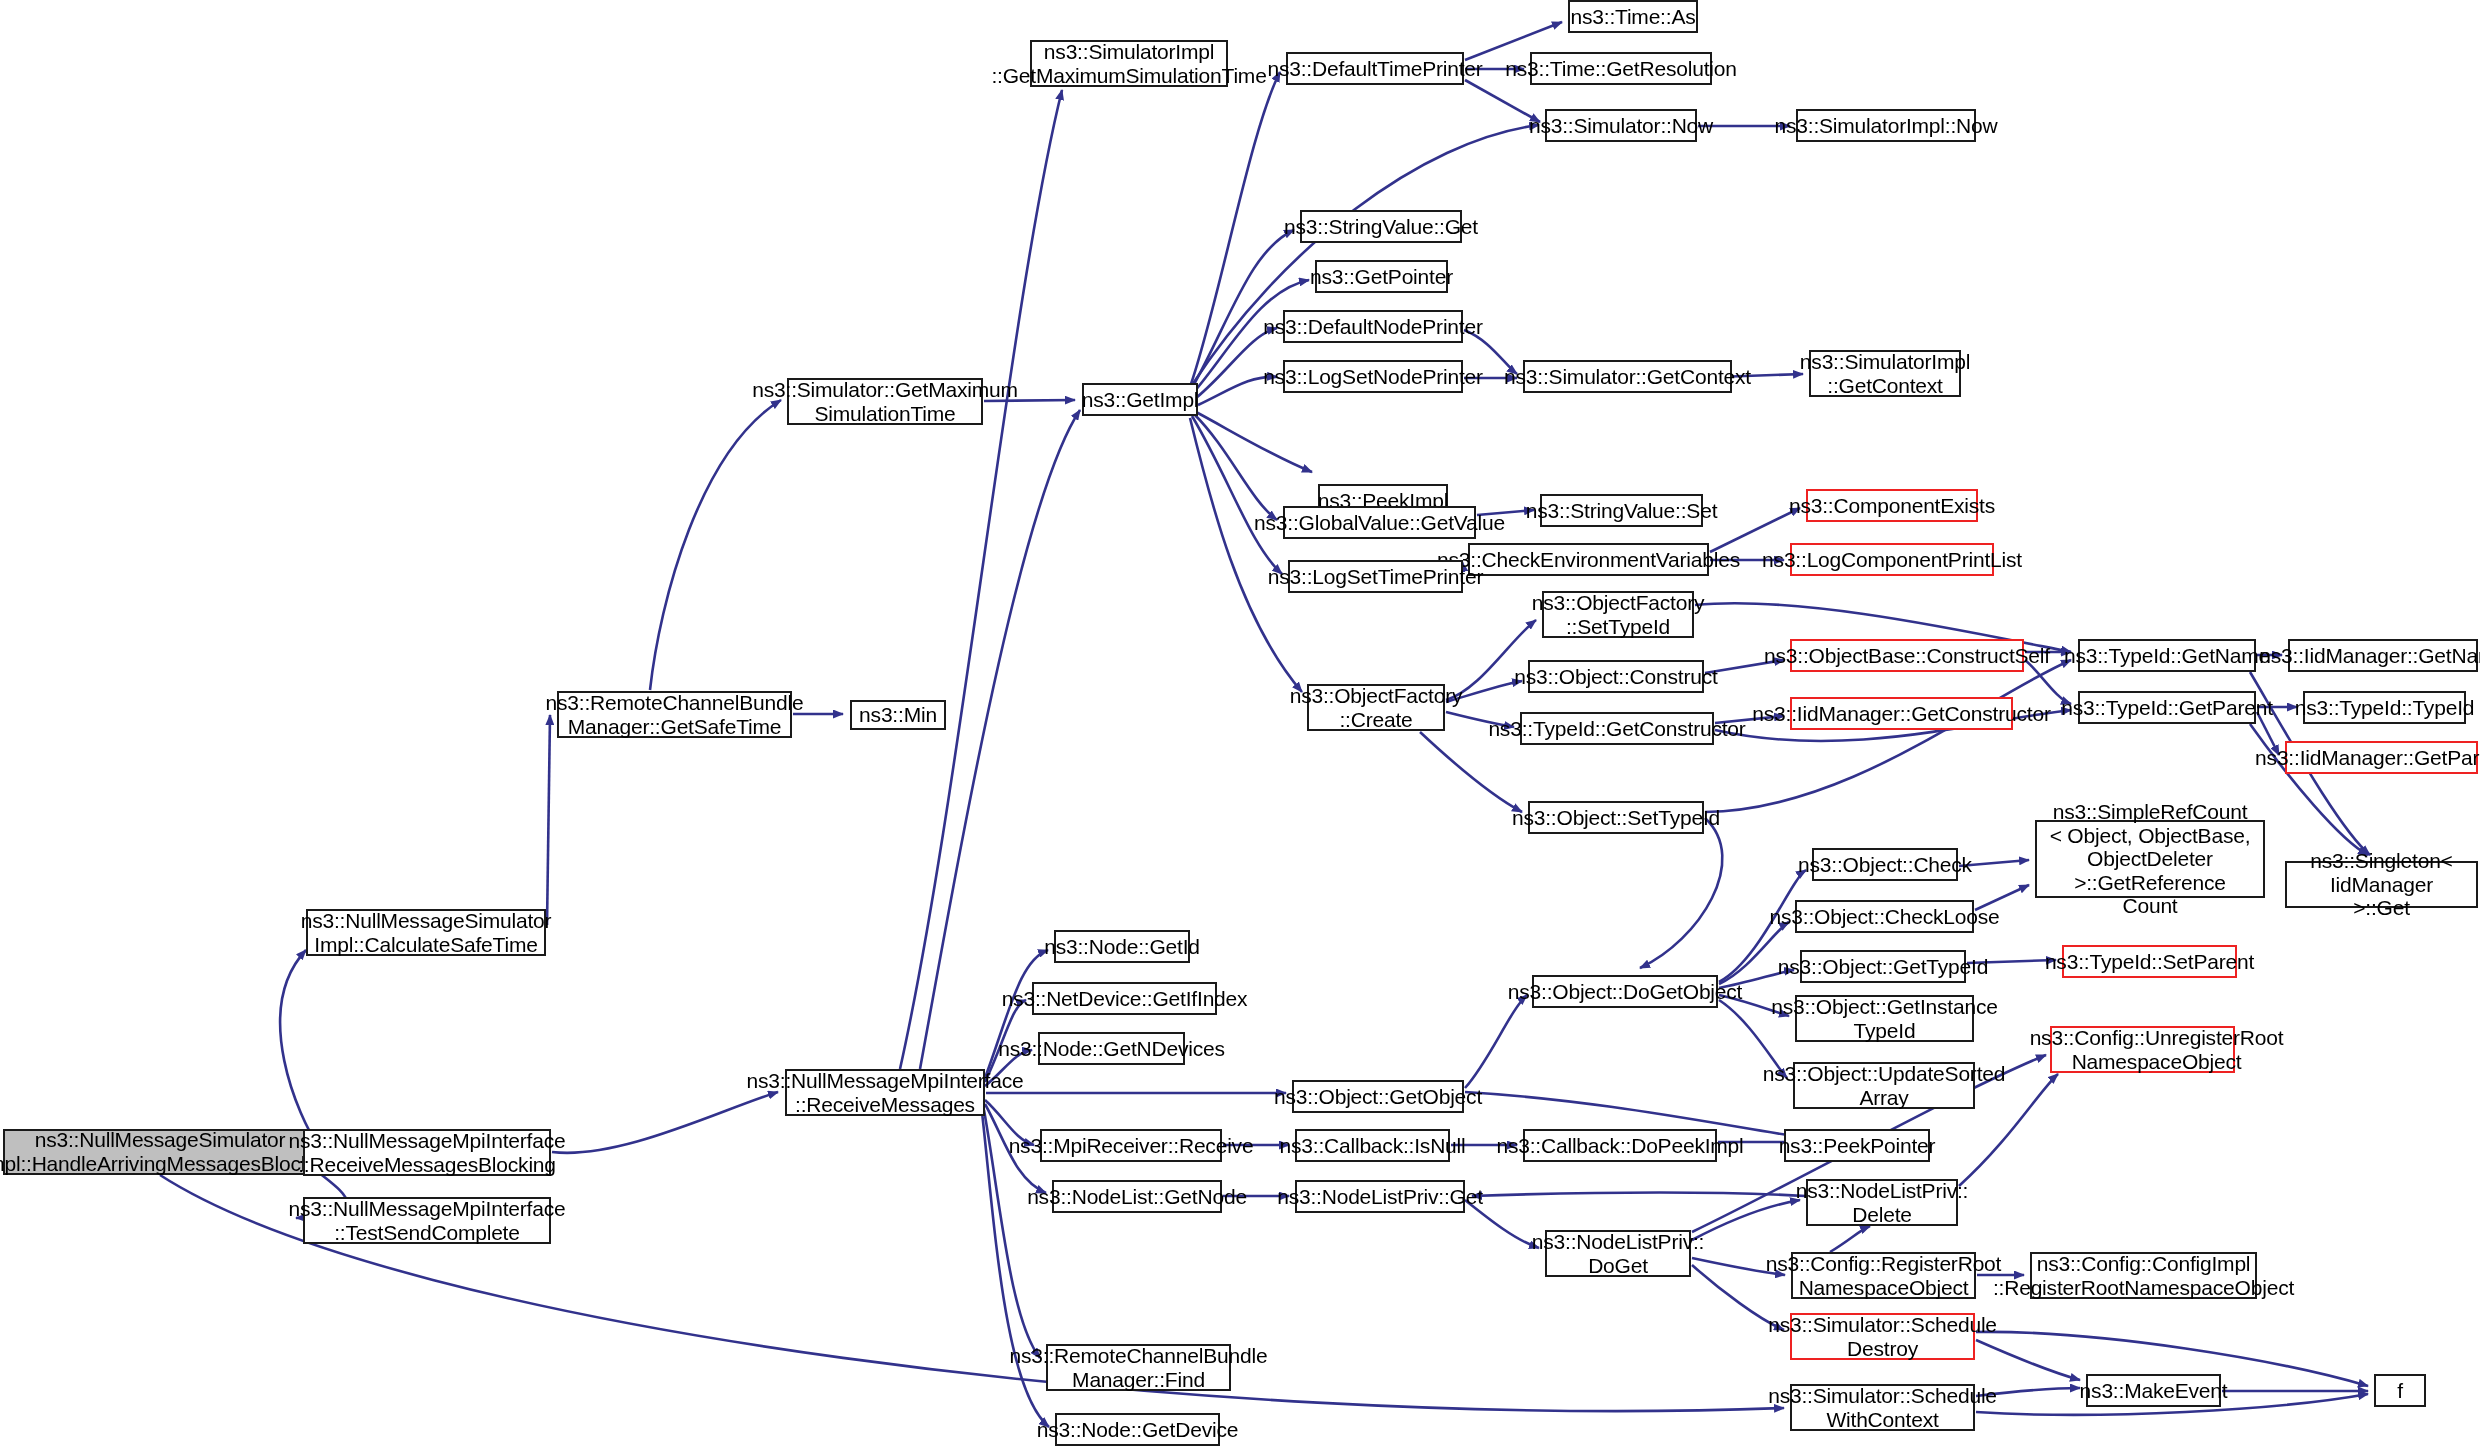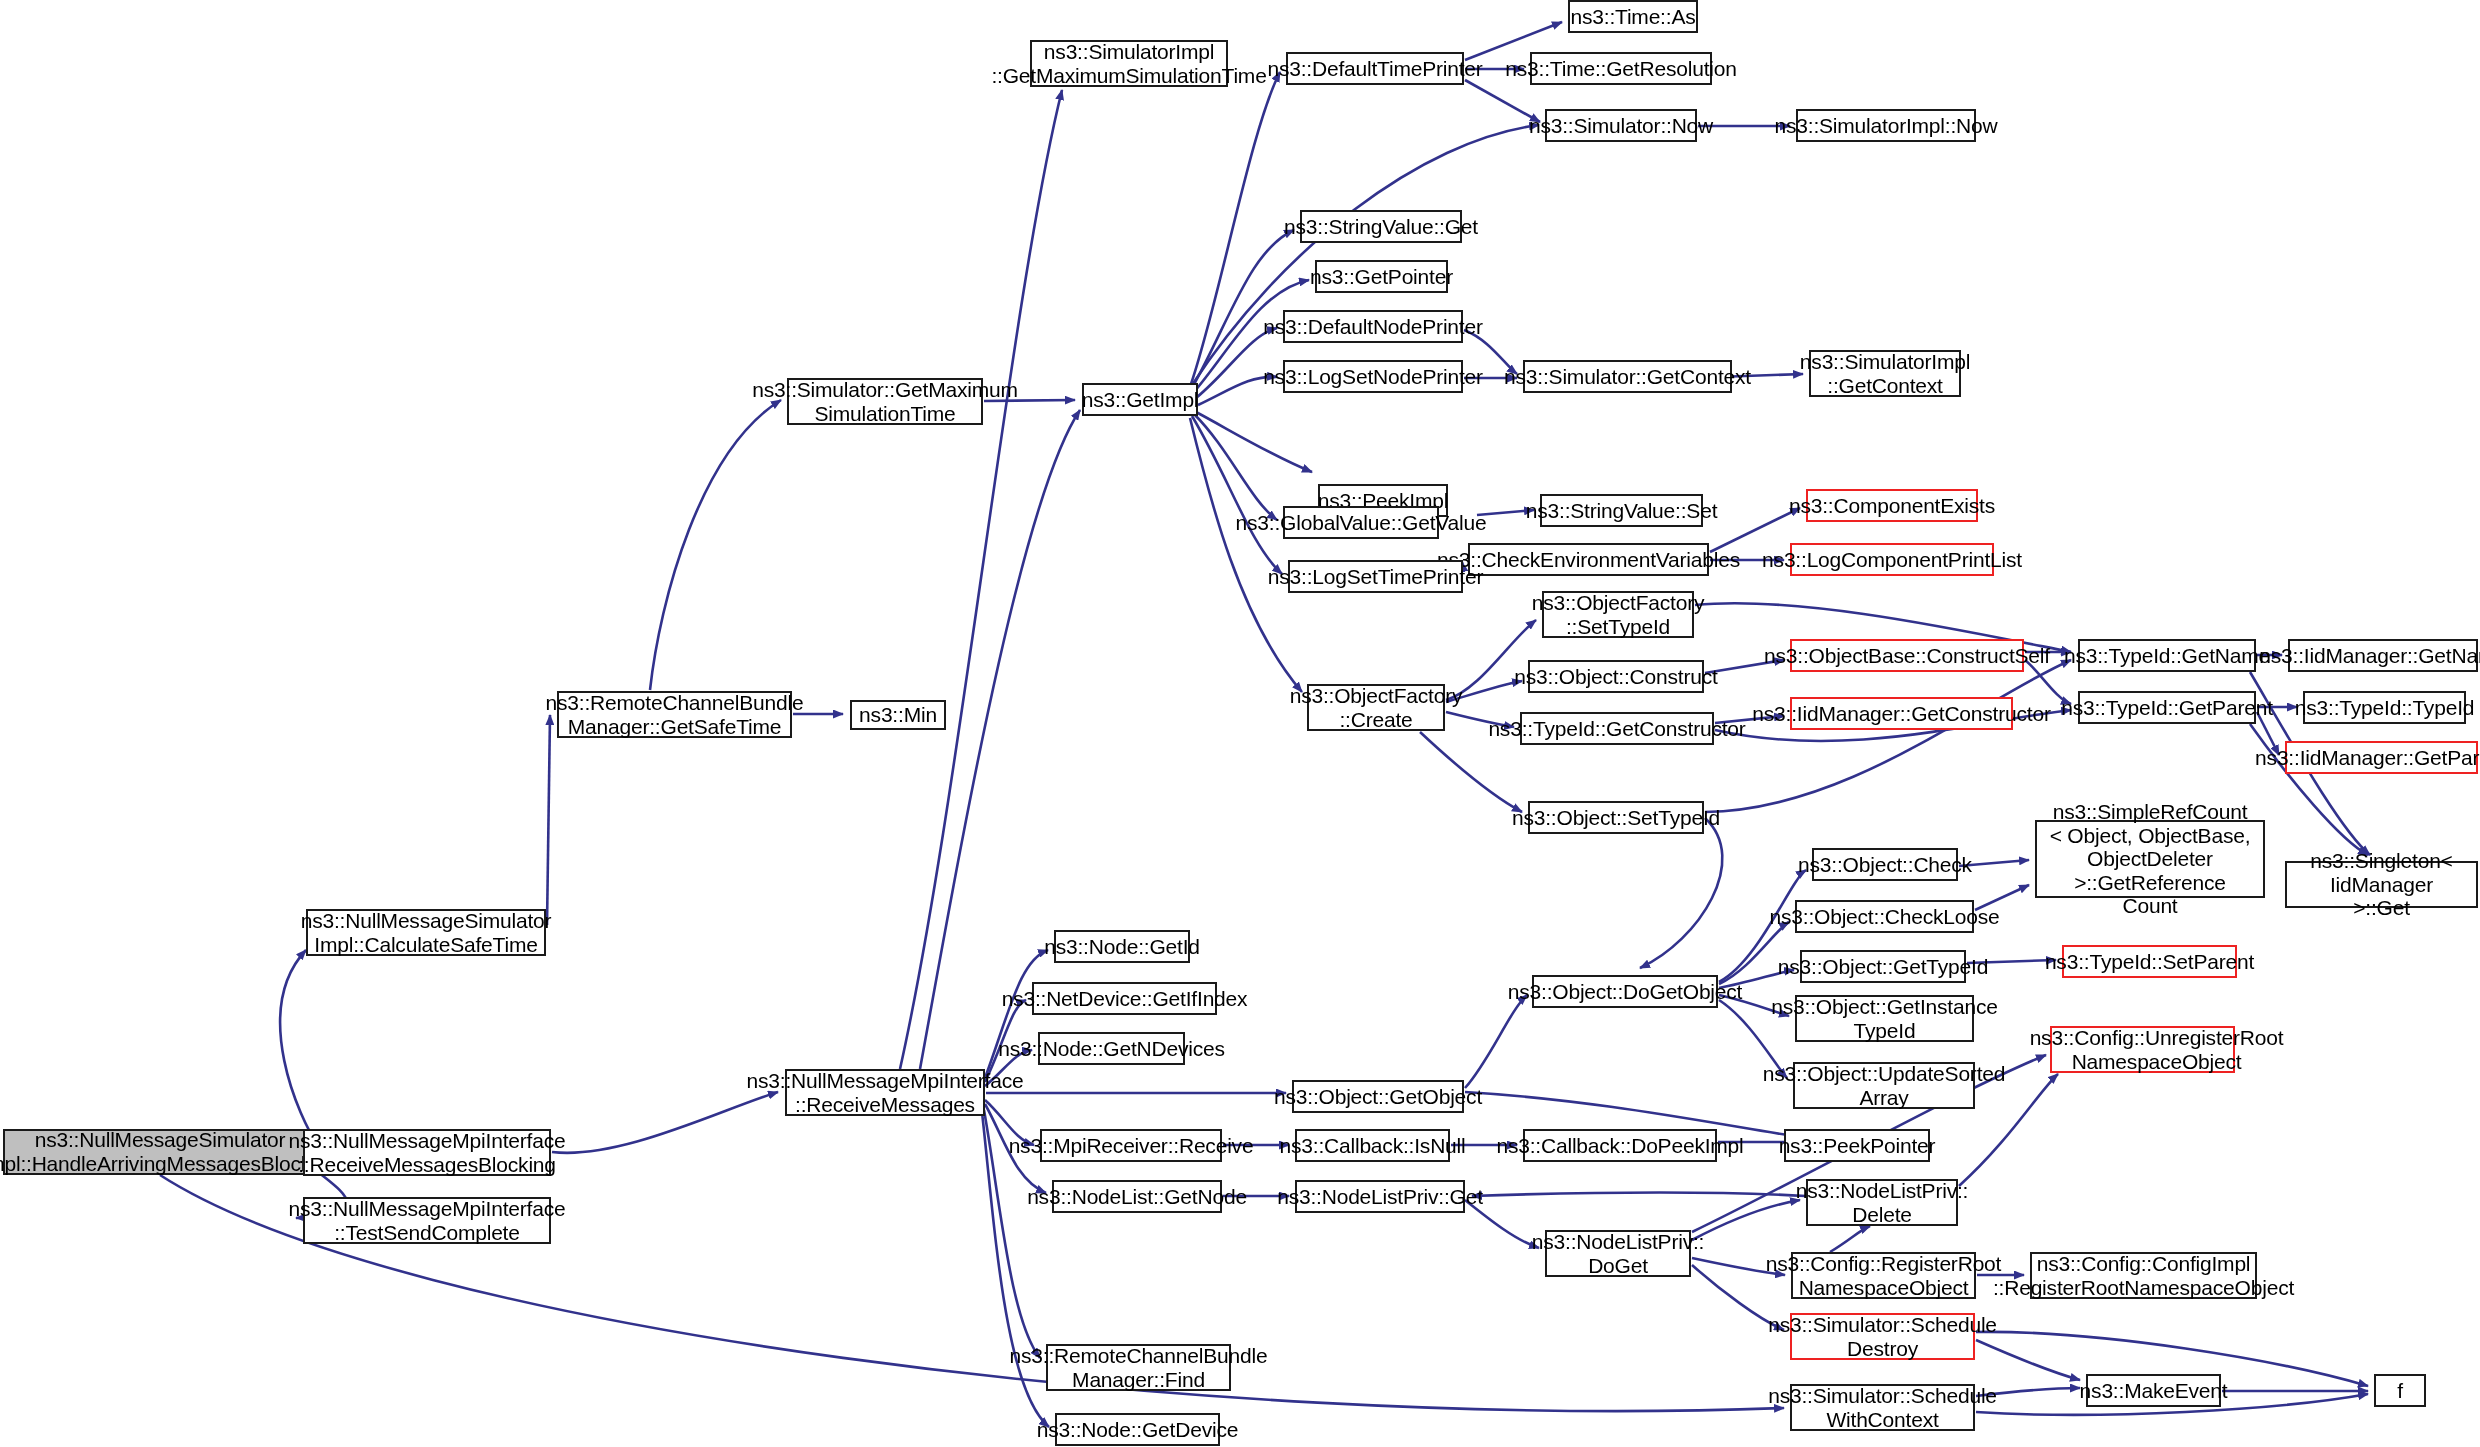--- a/index.html
+++ b/index.html
@@ -160,21 +160,21 @@
       <div class="node" style="left: 1545px; top: 109px; width: 152px; height: 33px;">ns3::Simulator::Now</div>
       <div class="node" style="left: 1796px; top: 109px; width: 180px; height: 33px;">ns3::SimulatorImpl::Now</div>
       <div class="node" style="left: 1300px; top: 210px; width: 162px; height: 33px;">ns3::StringValue::Get</div>
       <div class="node" style="left: 1315px; top: 260px; width: 133px; height: 33px;">ns3::GetPointer</div>
       <div class="node" style="left: 1283px; top: 310px; width: 180px; height: 33px;">ns3::DefaultNodePrinter</div>
       <div class="node" style="left: 1283px; top: 360px; width: 180px; height: 33px;">ns3::LogSetNodePrinter</div>
       <div class="node" style="left: 1523px; top: 360px; width: 209px; height: 33px;">ns3::Simulator::GetContext</div>
       <div class="node" style="left: 1809px; top: 350px; width: 152px; height: 47px;">ns3::SimulatorImpl
 ::GetContext</div>
       <div class="node" style="left: 1318px; top: 460px; width: 130px; height: 33px; margin-top: 24px;">ns3::PeekImpl</div>
-      <div class="node" style="left: 1283px; top: 506px; width: 156px; height: 33px;">ns3::GlobalValue::GetValue</div>
+      <div class="node" style="left: 1283px; top: 506px; width: 193px; height: 33px;">ns3::GlobalValue::GetValue</div>
       <div class="node" style="left: 1540px; top: 494px; width: 163px; height: 33px;">ns3::StringValue::Set</div>
       <div class="node red" style="left: 1806px; top: 489px; width: 172px; height: 33px;">ns3::ComponentExists</div>
       <div class="node" style="left: 1468px; top: 543px; width: 241px; height: 33px;">ns3::CheckEnvironmentVariables</div>
       <div class="node red" style="left: 1790px; top: 543px; width: 204px; height: 33px;">ns3::LogComponentPrintList</div>
       <div class="node" style="left: 1288px; top: 560px; width: 175px; height: 33px;">ns3::LogSetTimePrinter</div>
       <div class="node" style="left: 1542px; top: 591px; width: 152px; height: 47px;">ns3::ObjectFactory
 ::SetTypeId</div>
       <div class="node" style="left: 1528px; top: 660px; width: 176px; height: 33px;">ns3::Object::Construct</div>
       <div class="node red" style="left: 1790px; top: 639px; width: 234px; height: 33px;">ns3::ObjectBase::ConstructSelf</div>
       <div class="node" style="left: 1307px; top: 684px; width: 138px; height: 47px;">ns3::ObjectFactory

